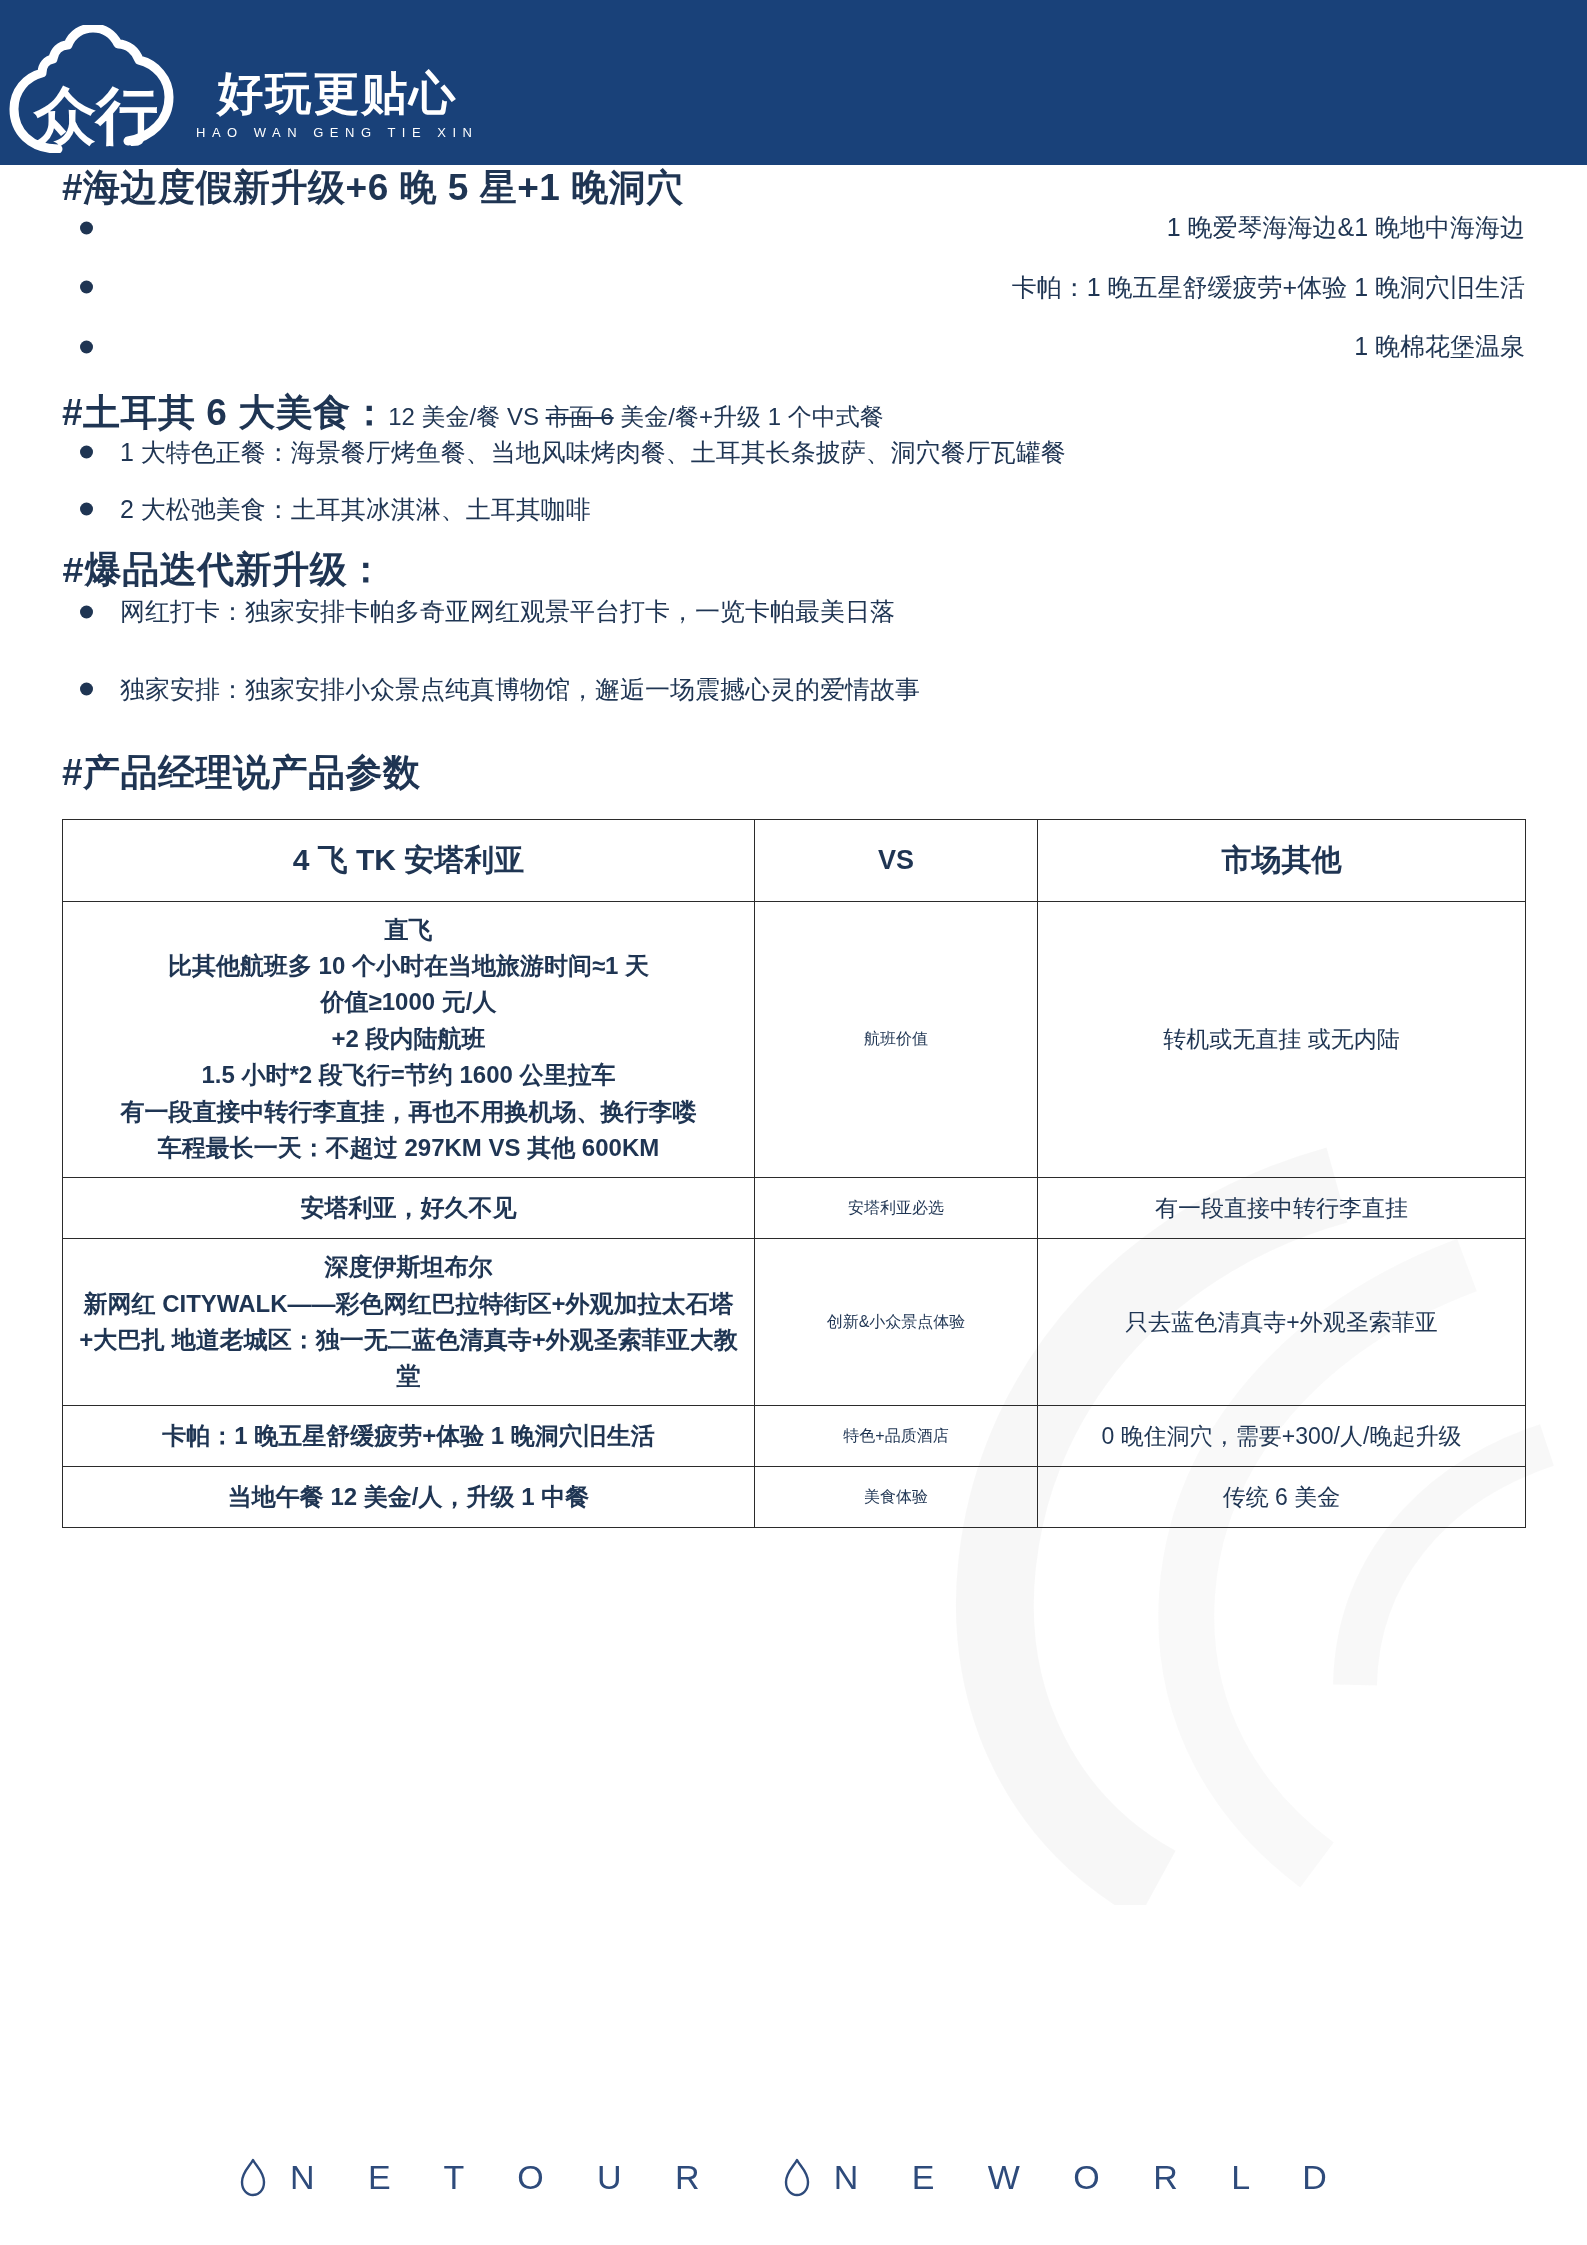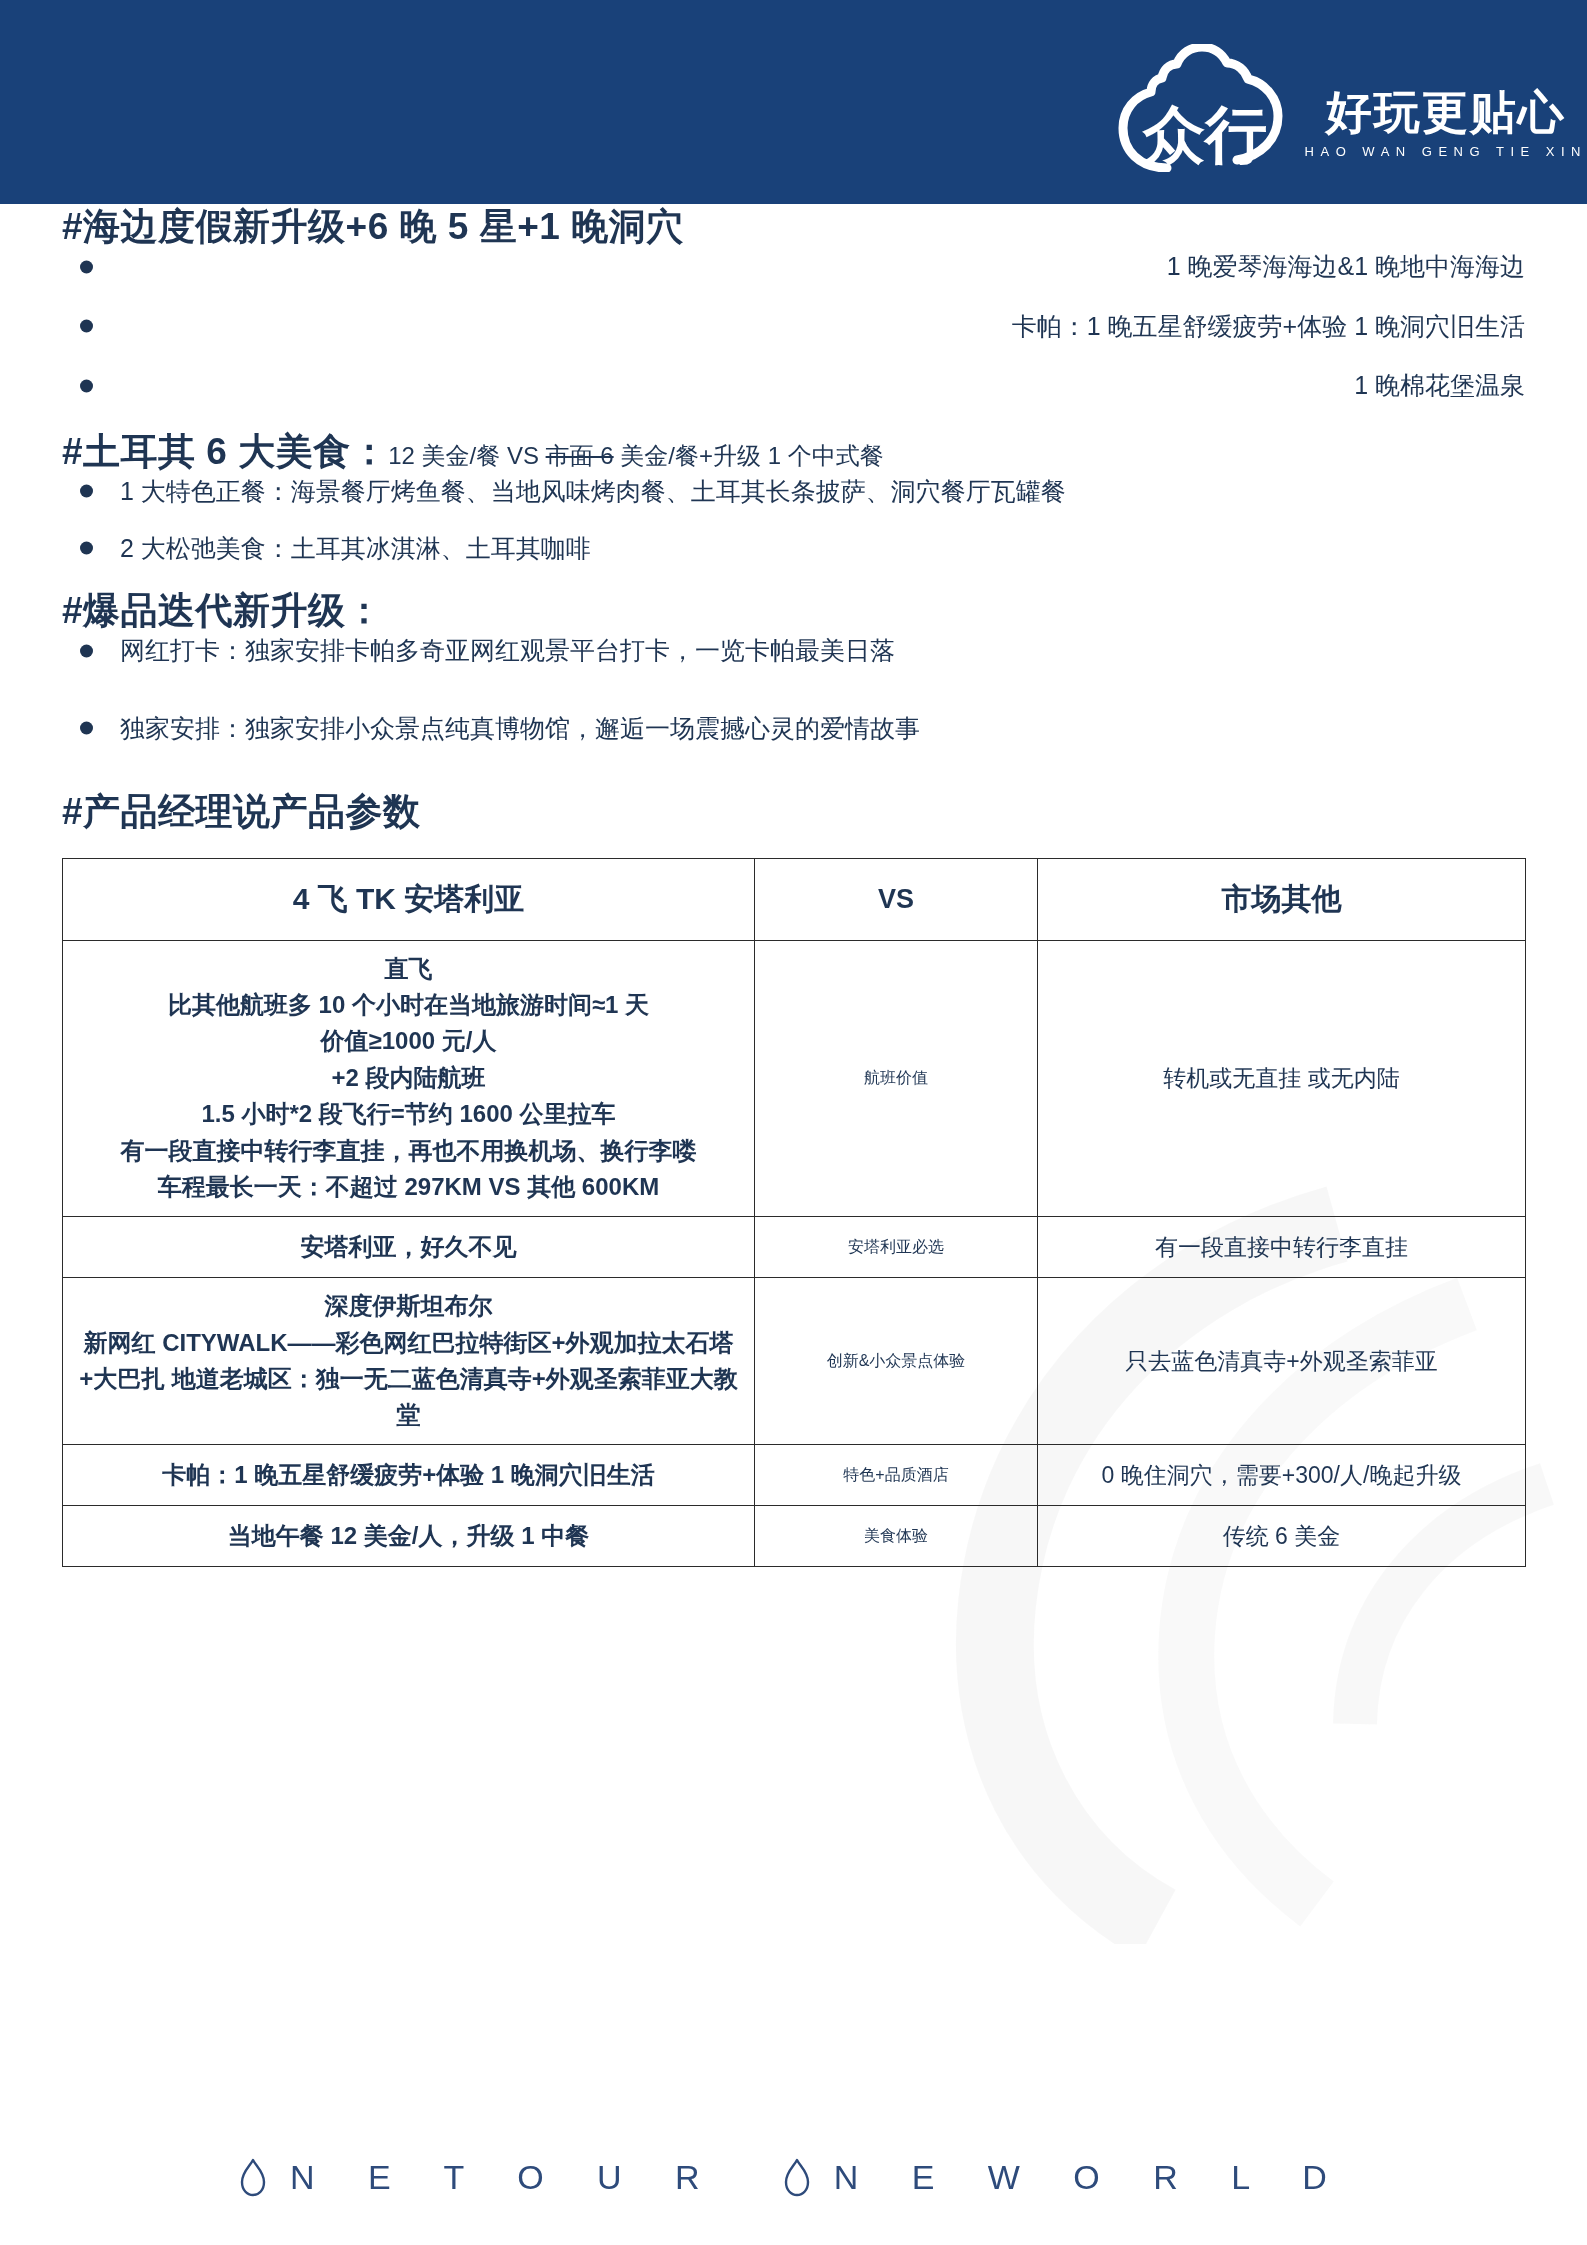--- a/index.html
+++ b/index.html
@@ -13,25 +13,25 @@
     font-family: "Liberation Sans", "DejaVu Sans", sans-serif;
     color: #1f3553;
     position: relative;
     overflow: hidden;
   }
 
   
   .header-banner {
     position: relative;
     width: 1587px;
-    height: 204px;
+    height: 165px;
     background: #194179;
     display: flex;
     align-items: center;
-    justify-content: flex-end;
+    justify-content: flex-start;
     box-sizing: border-box;
   }
   .header-banner::after{
     content:"";
     position:absolute;
     left:0; right:0; bottom:0;
     height:4px;
     background:#194179;
   }
   .logo-lockup {
@@ -138,21 +138,21 @@
 
   
   .sec1-title { margin-top: 55px; }
   .sec1-list  { margin-top: 30px; text-align: right; }
   .sec1-list li { margin-bottom: 27px; }
 
   .sec2-title { margin-top: 67px; }
   .sec2-list  { margin-top: 20px; }
   .sec2-list li { margin-bottom: 24px; }
 
-  .sec3-title { margin-top: 62px; }
+  .sec3-title { margin-top: 62px; font-family: Liberation Mono, monospace; }
   .sec3-list  { margin-top: 33px; }
   .sec3-list li { margin-bottom: 45px; }
 
   .sec4-title { margin-top: 60px; }
 
   
   table.params {
     border-collapse: collapse;
     width: 1463px;
     margin-top: 22px;

